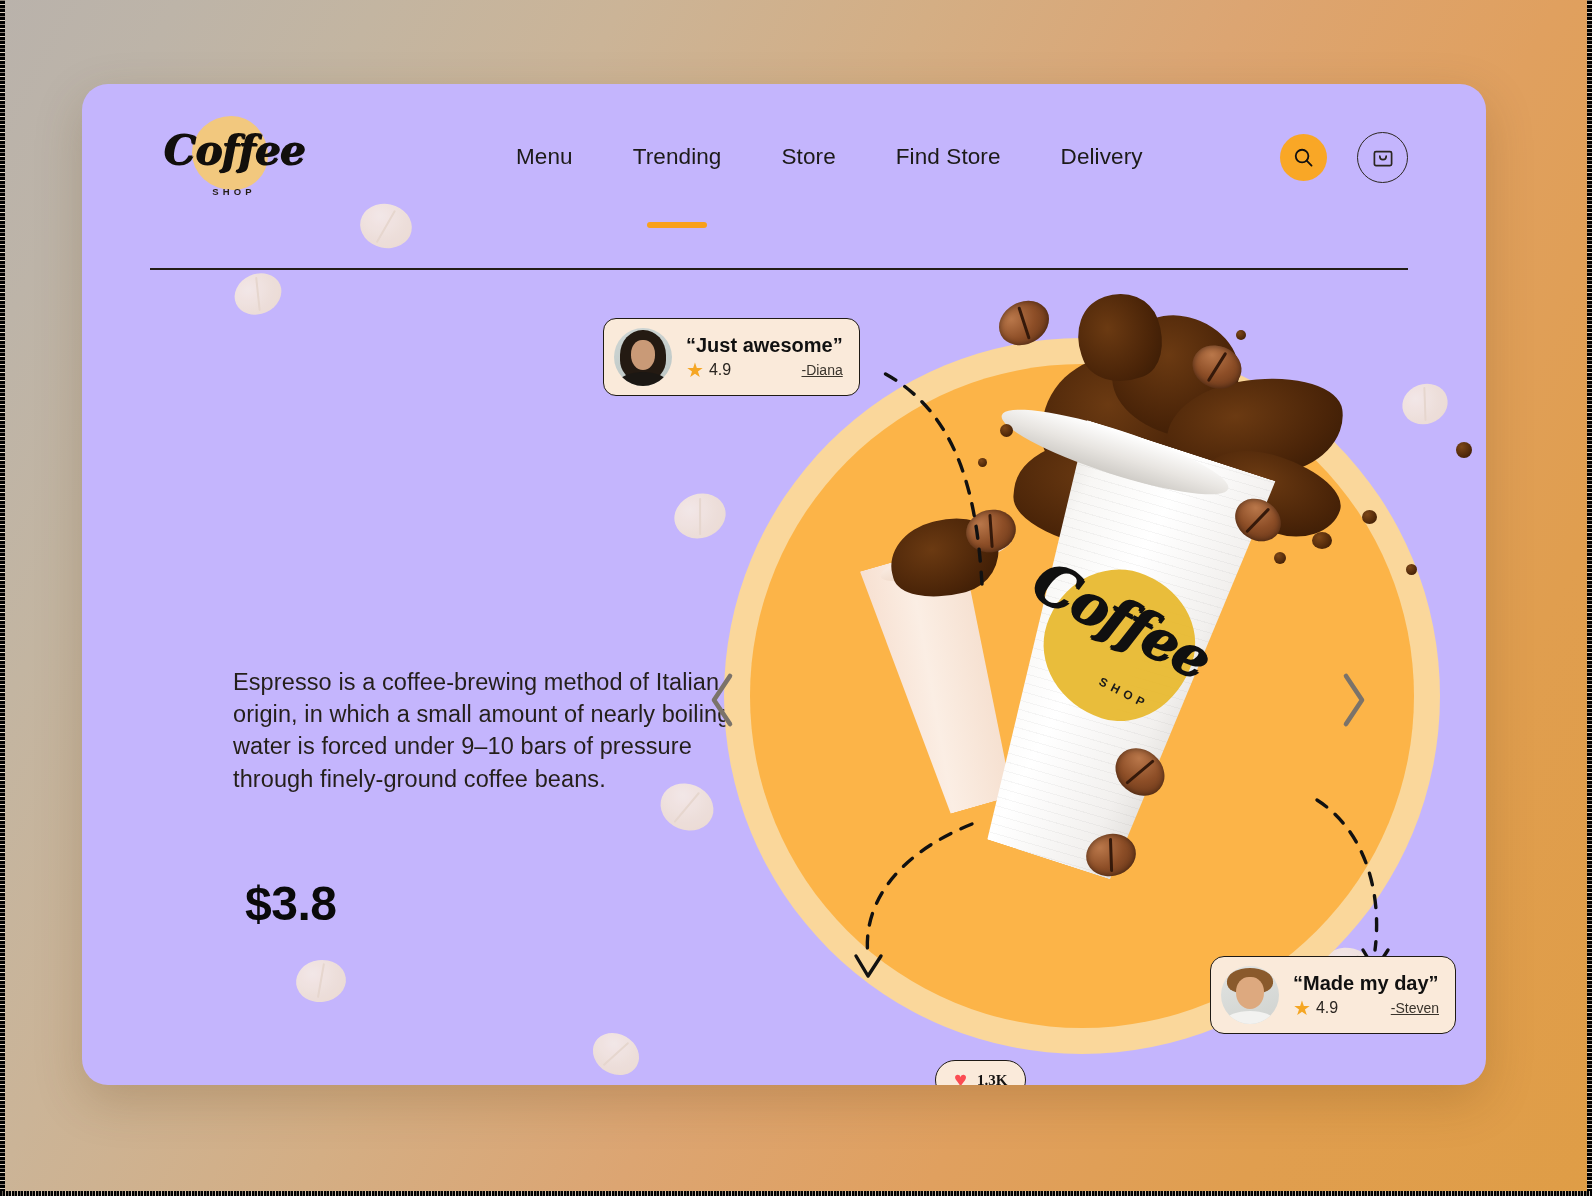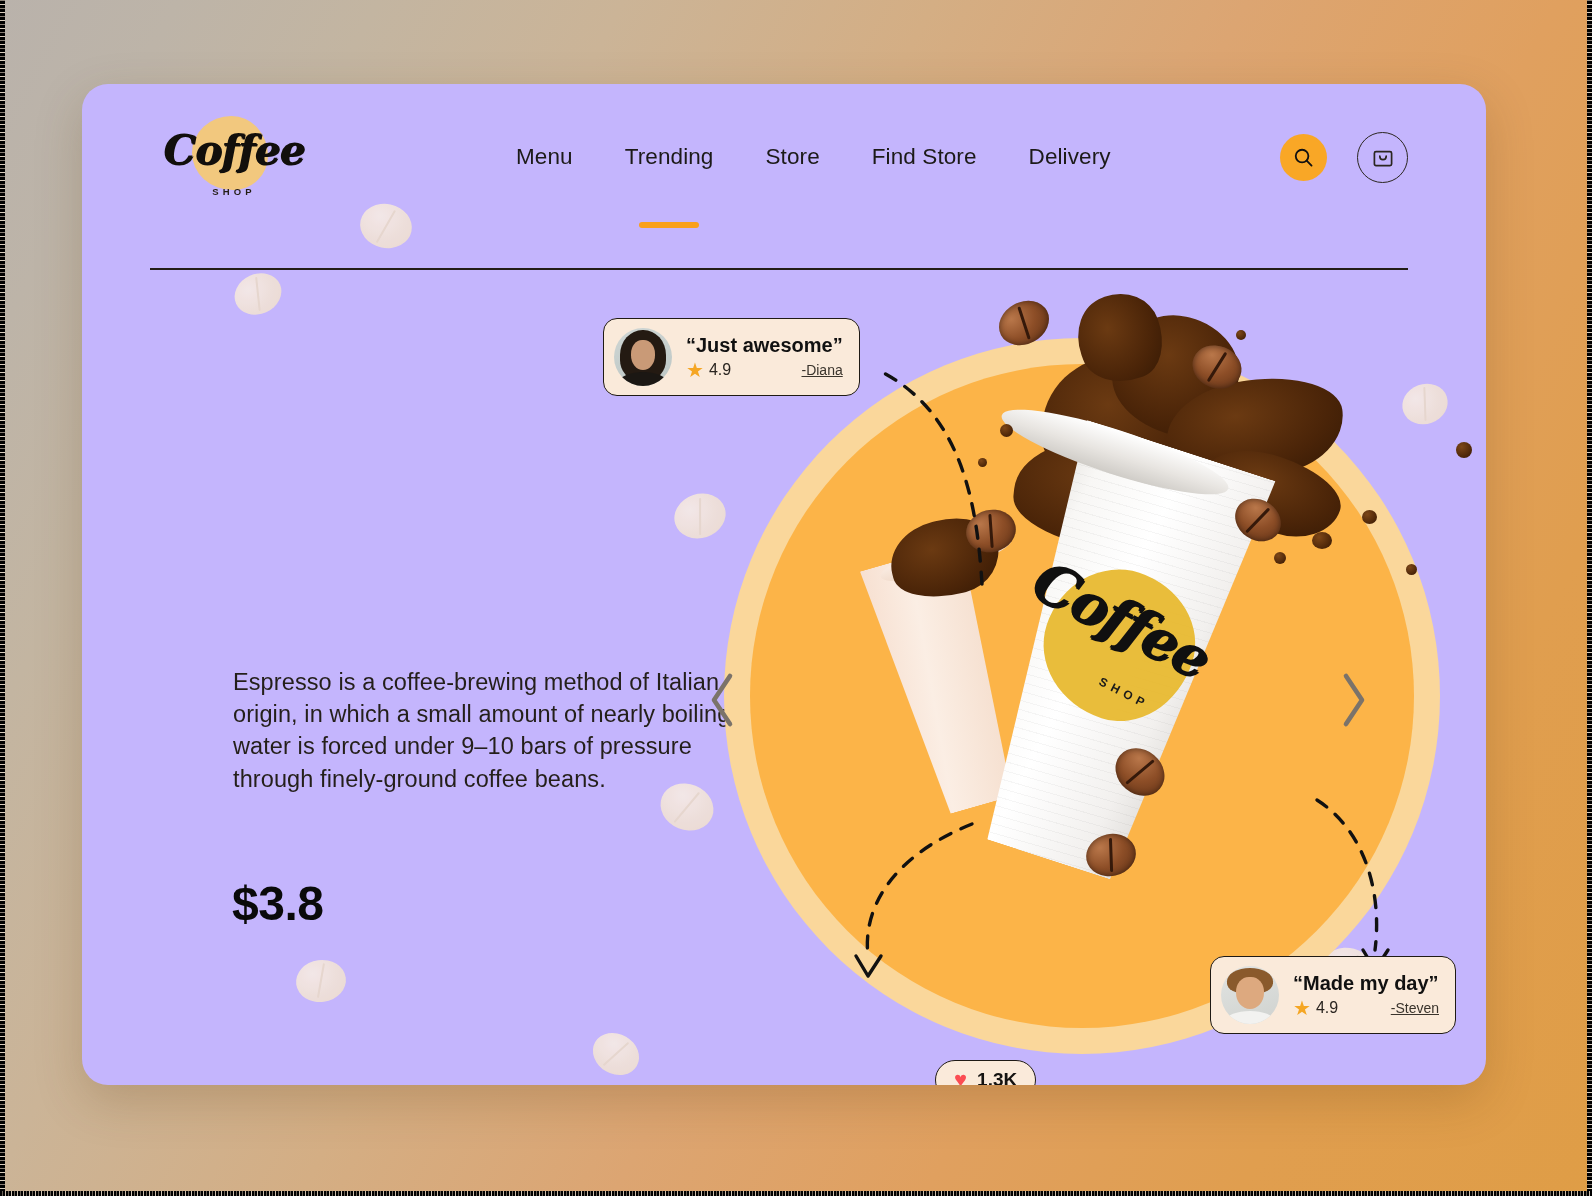--- a/index.html
+++ b/index.html
@@ -60,21 +60,21 @@
     position:absolute; left:0; top:14px; width:168px;
     font-family:"DejaVu Serif", serif; font-style:italic; font-weight:700;
     font-size:41px; letter-spacing:-1px; color:#120f0c; text-align:center;
     text-shadow:1px 1px 0 #120f0c;
   }
   .brand-sub {
     position:absolute; left:0; top:74px; width:168px; text-align:center;
     font-size:9.5px; letter-spacing:4.2px; color:#231c14; font-weight:600;
   }
 
-  .nav { position:absolute; left:340px; top:34px; display:flex; gap:0; }
+  .nav { position:absolute; left:340px; top:34px; display:flex; gap:8px; }
   .nav-item {
     position:relative; font-size:22.5px; color:#1c1a18; letter-spacing:.1px;
     padding:0 26px; cursor:pointer; white-space:nowrap;
   }
   .nav-item.active { font-weight:400; }
   .nav-underline {
     position:absolute; left:50%; transform:translateX(-50%);
     bottom:-58px; width:60px; height:6px; background:#f9a01b; border-radius:4px;
   }
 
@@ -98,21 +98,21 @@
   .headline {
     position:absolute; left:150px; top:275px; width:600px;
     font-size:92px; line-height:1.33; font-weight:700; color:#050505;
     letter-spacing:-1.5px;
   }
   .paragraph {
     position:absolute; left:151px; top:582px; width:520px;
     font-size:23.5px; line-height:1.37; color:#241f1a; letter-spacing:.1px;
   }
   .price {
-    position:absolute; left:150px; top:792px;
+    position:absolute; left:163px; top:792px;
     font-size:48px; font-weight:700; color:#0a0a0a; letter-spacing:-.5px;
   }
   .cta-row { position:absolute; left:151px; top:898px; display:flex; align-items:center; gap:40px; }
   .btn-cart {
     width:279px; height:74px; border-radius:38px; background:#f9a01b;
     border:none; color:#fff; font-size:27px; font-weight:700; letter-spacing:.3px;
     display:flex; align-items:center; justify-content:center; cursor:pointer;
     font-family:"Liberation Sans", sans-serif;
   }
   .btn-video {
@@ -255,21 +255,21 @@
   .t-rating { display:flex; align-items:center; gap:5px; font-size:16px; color:#2a2520; }
   .star { color:#f5a623; font-size:20px; line-height:1; }
   .t-author { font-size:14px; color:#3a342c;text-decoration:underline; }
 
   .likes-chip {
     position:absolute; left:853px; top:976px; z-index:20;
     background:#faeada; border:1.8px solid #1f1a15; border-radius:20px;
     height:40px; display:flex; align-items:center; gap:10px; padding:0 18px;
   }
   .heart { color:#fb4c52; font-size:22px; line-height:1; }
-  .likes-count { font-size:19px; font-weight:700; color:#141210; }
+  .likes-count { font-size:15px; font-weight:700; color:#141210;font-family:Liberation Serif, serif; }
 
   .dashed-layer { position:absolute; left:0; top:0; width:1404px; height:1001px; pointer-events:none; z-index:15; }
 </style>
 </head>
 <body>
 
 <div class="frame-edge left"></div>
 <div class="frame-edge right"></div>
 <div class="frame-edge bottom"></div>
 
@@ -391,21 +391,21 @@
     <path d="M900 500 C 895 420, 880 330, 800 288" stroke="#111" stroke-width="3.4" stroke-dasharray="12 11" fill="none" stroke-linecap="round"></path>
     <path d="M753 287 L772 276 M753 287 L772 299" stroke="#111" stroke-width="3.4" fill="none" stroke-linecap="round" stroke-linejoin="round"></path>
 
     <path d="M890 740 C 815 770, 780 820, 786 872" stroke="#111" stroke-width="3.4" stroke-dasharray="12 11" fill="none" stroke-linecap="round"></path>
     <path d="M786 892 L774 872 M786 892 L799 872" stroke="#111" stroke-width="3.4" fill="none" stroke-linecap="round" stroke-linejoin="round"></path>
 
     <path d="M1235 716 C 1285 748, 1300 812, 1293 866" stroke="#111" stroke-width="3.4" stroke-dasharray="12 11" fill="none" stroke-linecap="round"></path>
     <path d="M1293 886 L1281 866 M1293 886 L1306 866" stroke="#111" stroke-width="3.4" fill="none" stroke-linecap="round" stroke-linejoin="round"></path>
   </svg>
 
-  <div class="testimonial" style="left:521px;top:234px;">
+  <div class="testimonial" style="left:521px;top:234px;border-radius:13px;">
     <div class="t-avatar diana">
       <div class="av-hair-d"></div>
       <div class="av-face-d"></div>
       <div class="av-body-d"></div>
     </div>
     <div class="t-body">
       <div class="t-quote">“Just awesome”</div>
       <div class="t-meta">
         <div class="t-rating">
           <span class="star">★</span>

